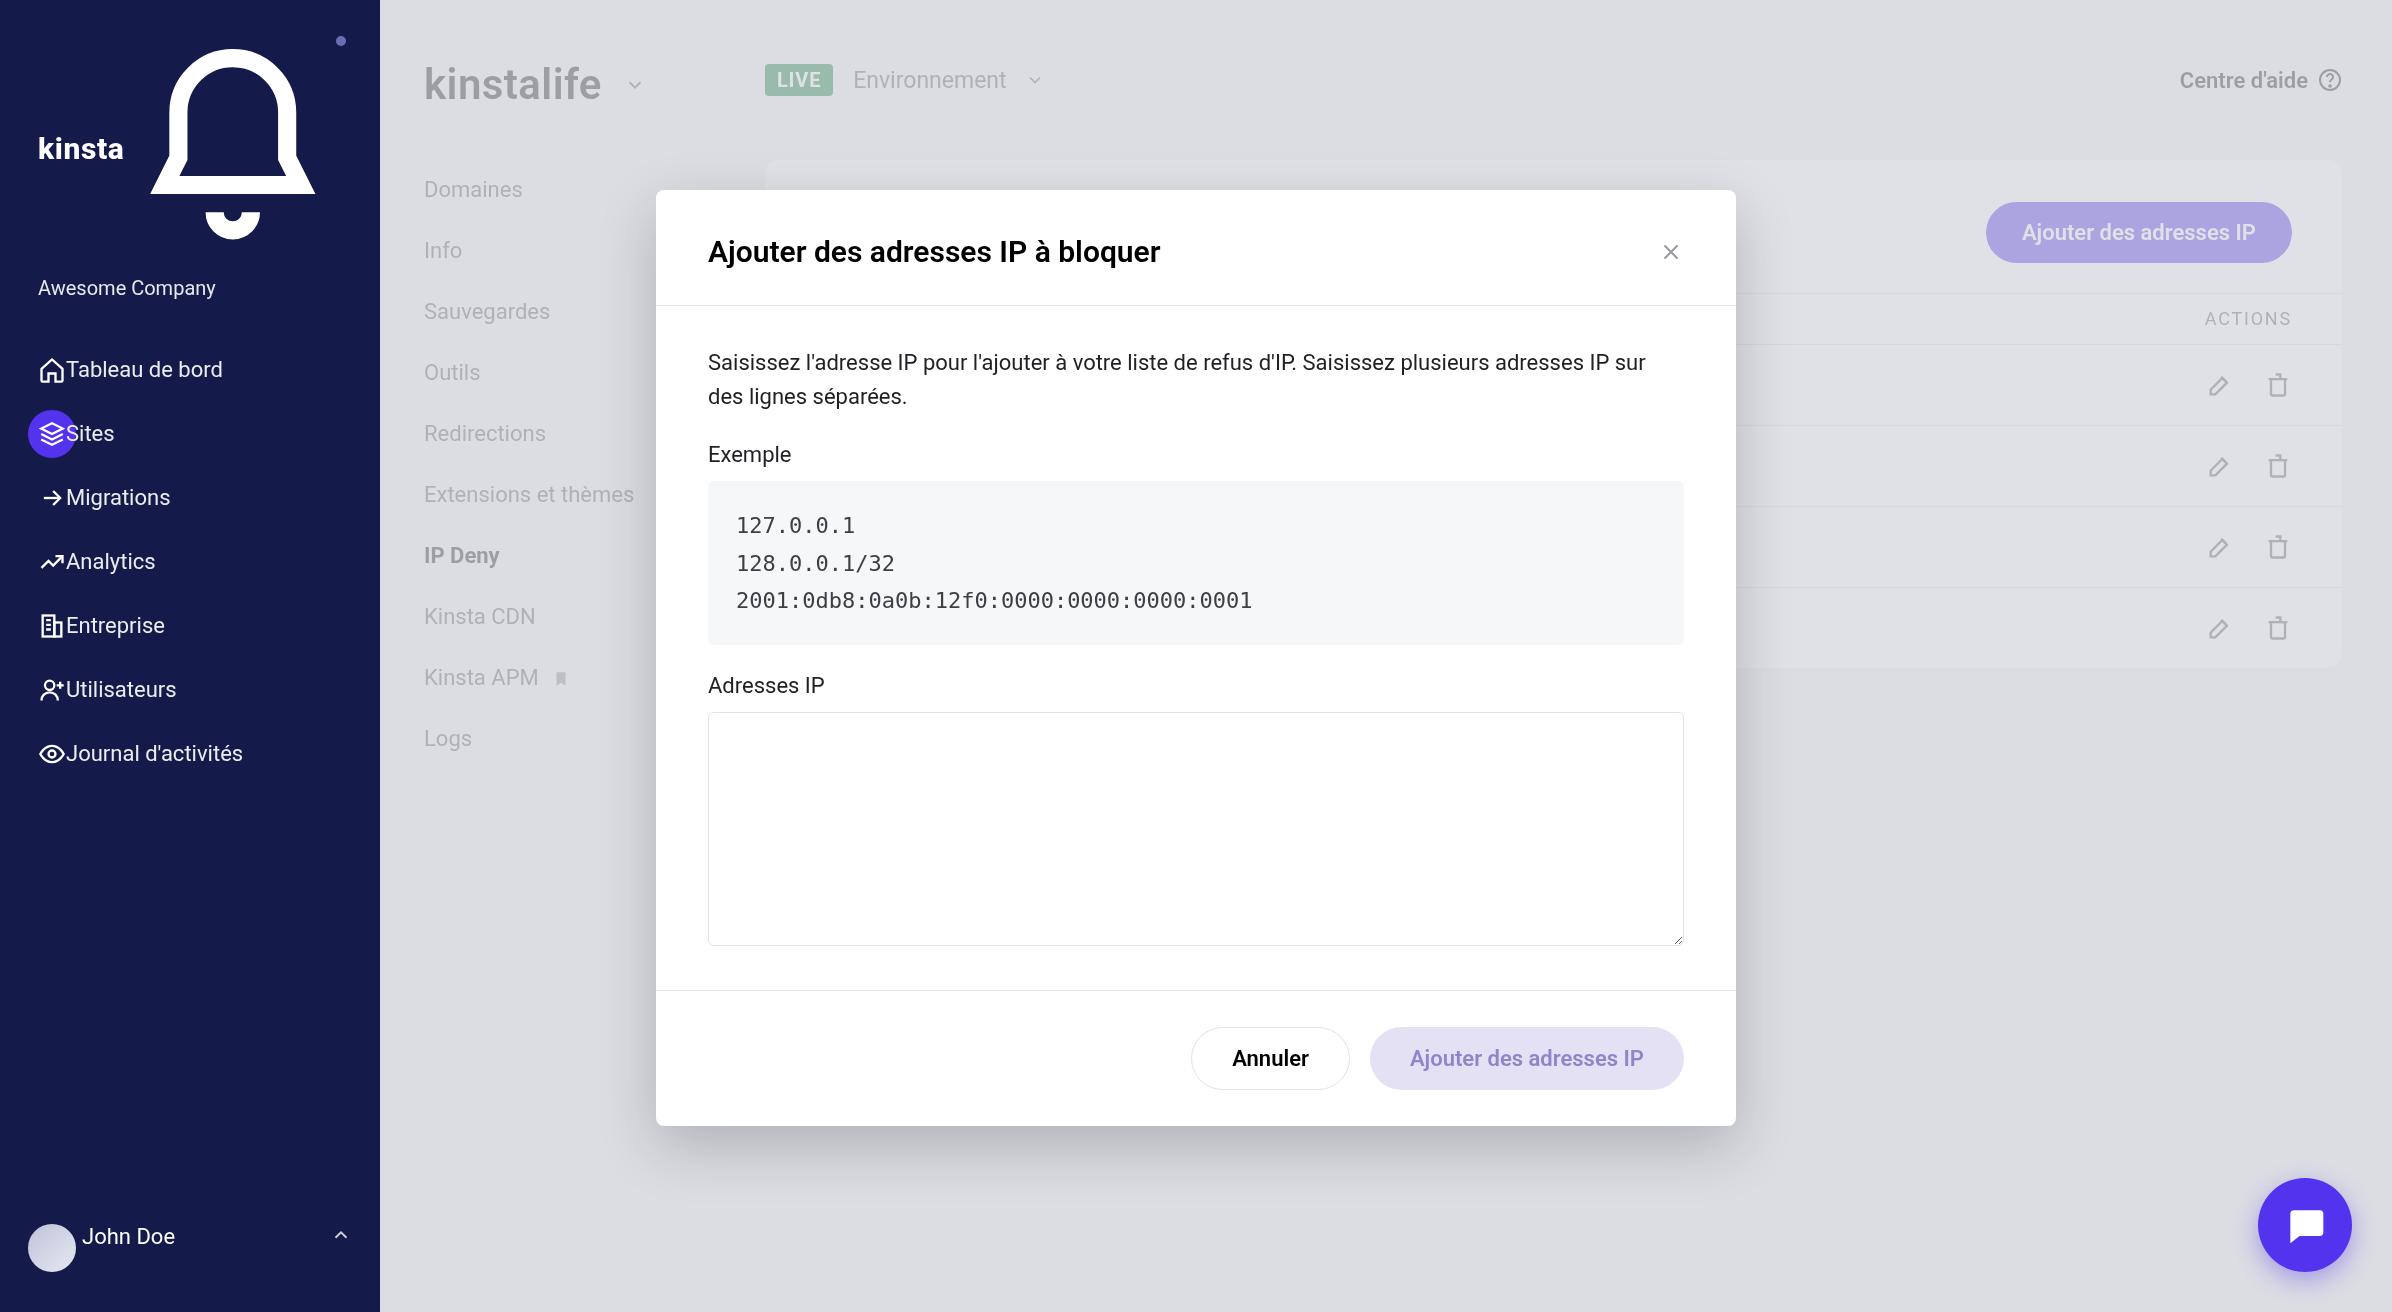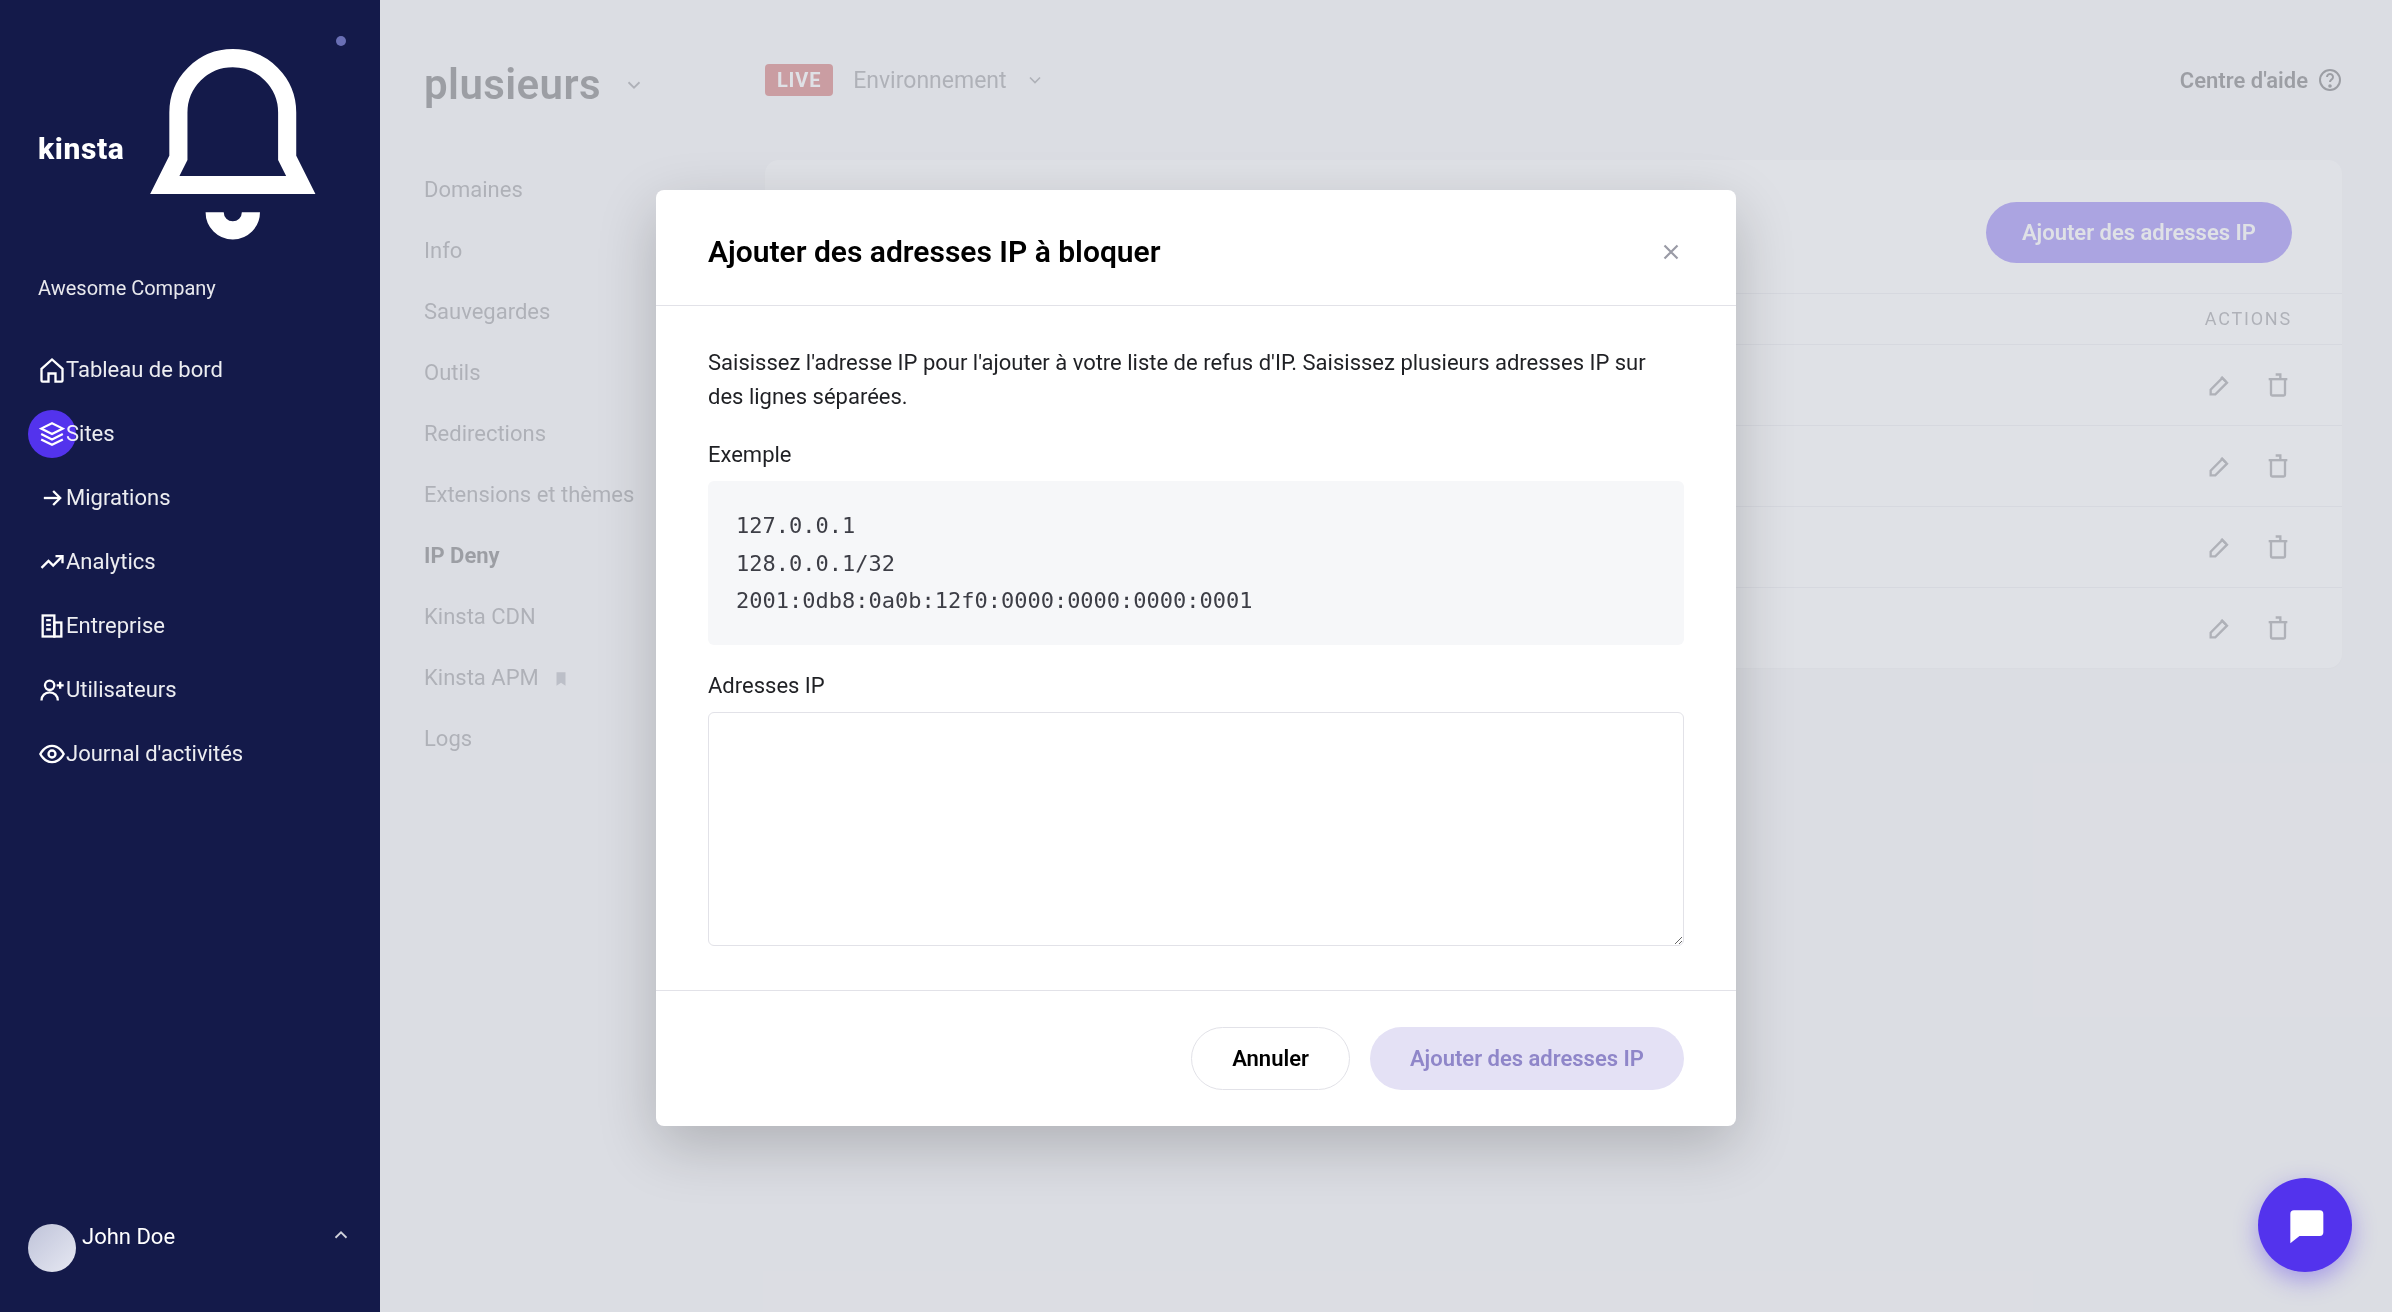--- a/index.html
+++ b/index.html
@@ -33,21 +33,21 @@
 
 .subnav{position:absolute;left:380px;top:0;width:335px;height:100%;background:var(--gray-bg);padding-top:60px;}
 .site-title{padding:0 44px 50px 44px;font-size:42px;font-weight:600;letter-spacing:.01em;display:flex;align-items:center;gap:22px;color:var(--text-dark);}
 .subnav-list{display:flex;flex-direction:column;}
 .subnav-item{padding:18px 44px;font-size:22px;color:var(--text-mid);cursor:pointer;}
 .subnav-item.active{color:var(--text-dark);font-weight:700;}
 
 
 .main{position:absolute;left:715px;top:0;right:0;height:100%;background:var(--gray-bg);}
 .topbar{height:160px;padding:0 50px;display:flex;align-items:center;}
-.live-badge{background:#b91c1c;color:#fff;font-weight:700;font-size:20px;padding:4px 12px;border-radius:4px;letter-spacing:.04em;}
+.live-badge{background:#15803d;color:#fff;font-weight:700;font-size:20px;padding:4px 12px;border-radius:4px;letter-spacing:.04em;}
 .env-label{margin-left:20px;font-size:23px;color:var(--text-mid);}
 .env-chevron{margin-left:18px;color:var(--text-mid);}
 .spacer{flex:1;}
 .help-link{font-size:22px;color:var(--text-dark);font-weight:600;display:flex;align-items:center;gap:10px;}
 .panel{background:var(--white);border-radius:14px;margin:0 50px;box-shadow:0 1px 2px rgba(0,0,0,.04);}
 .panel-head{display:flex;align-items:center;padding:42px 50px 30px 50px;}
 .panel-head h2{font-size:30px;font-weight:600;} 
 .add-btn{margin-left:auto;background:var(--purple);color:#fff;border:none;font-size:22px;font-weight:600;padding:18px 36px;border-radius:40px;cursor:pointer;}
 .table{width:100%;}
 .thead{display:flex;padding:14px 50px;border-top:1px solid var(--border);border-bottom:1px solid var(--border);}
@@ -184,21 +184,21 @@
     <span class="footer-chevron icon" style="width:22px;height:22px">
         <svg viewBox="0 0 24 24" fill="none" stroke="#fff" stroke-width="2">
           <path d="M6 15l6-6 6 6"></path>
         </svg>
       </span>
   </div>
 </aside>
 
 <nav class="subnav">
   <div class="site-title">
-    <span>plusieurs</span>
+    <span>kinstalife</span>
     <span class="chev" style="width:22px;height:22px">
         <svg viewBox="0 0 24 24" fill="none" stroke="#5e5f66" stroke-width="2">
           <path d="M6 9l6 6 6-6"></path>
         </svg>
       </span>
   </div>
   <div class="subnav-list">
     <div class="subnav-item"><span>Domaines</span></div>
     <div class="subnav-item"><span>Info</span></div>
     <div class="subnav-item"><span>Sauvegardes</span></div>

